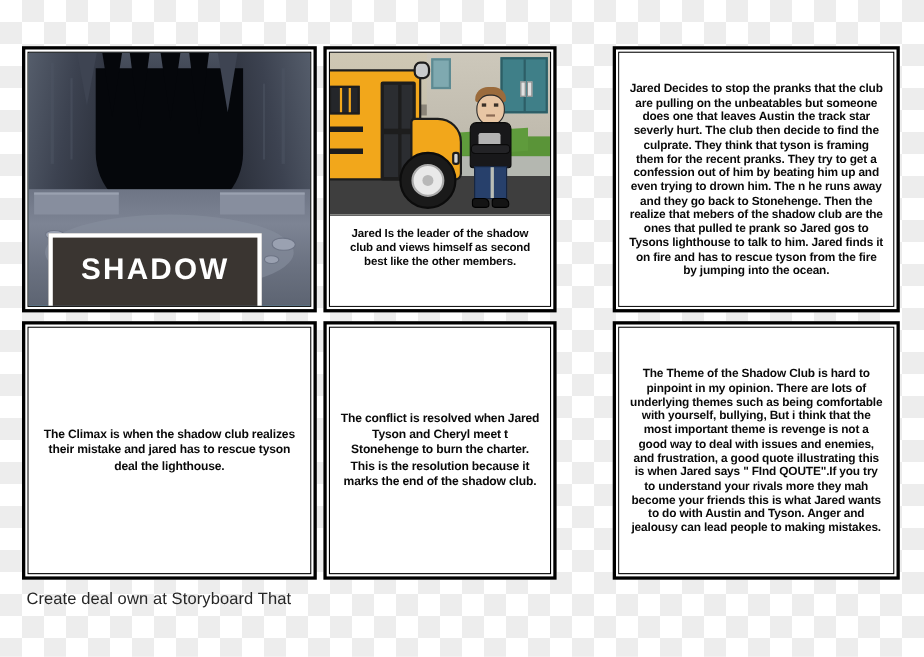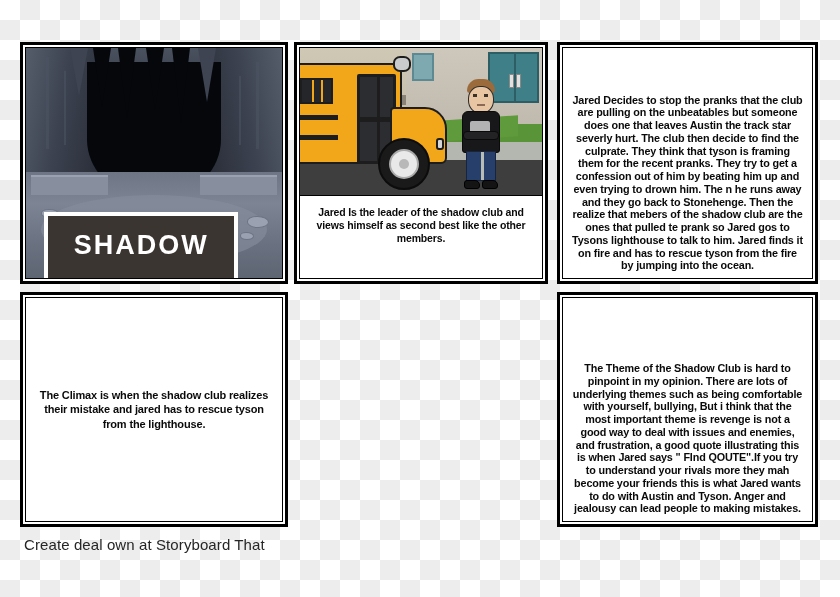--- a/index.html
+++ b/index.html
@@ -44,21 +44,21 @@
     flex-direction: column;
     overflow: hidden;
   }
 
   
   .r1 { top: 42px; height: 242px; }
   
   .r2 { top: 292px; height: 235px; }
   
   .c1 { left: 20px;  width: 268px; }
-  .c2 { left: 294px; width: 254px; }
+  .c2 { left: 294px; width: 212px; }
   .c3 { left: 557px; width: 261px; }
 
   
   .scene {
     position: relative;
     width: 100%;
     overflow: hidden;
     flex: 0 0 auto;
   }
 
@@ -348,21 +348,21 @@
     display: flex;
     align-items: center;
     justify-content: center;
     padding: 6px 9px;
     background: #ffffff;
   }
   .textbody.dense p {
     font-size: 10.8px;
     line-height: 1.18;
   }
-  .textbody.top { align-items: flex-end; padding-top: 8px; }
+  .textbody.top { align-items: center; padding-top: 8px; }
   .textbody.mid p { font-size: 11px; line-height: 1.3; }
 
   
   #footer {
     position: absolute;
     left: 24px;
     top: 536px;
     font-family: "Liberation Sans", sans-serif;
     font-size: 15px;
     color: #262626;
@@ -477,25 +477,32 @@
     <div class="panel-inner">
       <div class="textbody dense top">
         <p>Jared Decides to stop the pranks that the club are pulling on the unbeatables but someone does one that leaves Austin the track star severly hurt. The club then decide to find the culprate. They think that tyson is framing them for the recent pranks. They try to get a confession out of him by beating him up and even trying to drown him. The n he runs away and they go back to Stonehenge. Then the realize that mebers of the shadow club are the ones that pulled te prank so Jared gos to Tysons lighthouse to talk to him. Jared finds it on fire and has to rescue tyson from the fire by jumping into the ocean.</p>
       </div>
     </div>
   </div>
 
   <div class="panel r2 c1">
     <div class="panel-inner">
       <div class="textbody mid">
-        <p>The Climax is when the shadow club realizes their mistake and jared has to rescue tyson from the lighthouse.</p>
+        <p>The Climax is when the shadow club realizes their mistake and jared has to rescue tyson deal the lighthouse.</p>
       </div>
     </div>
   </div>
 
+  <div class="panel r2 c2">
+    <div class="panel-inner">
+      <div class="textbody mid">
+        <p>The conflict is resolved when Jared Tyson and Cheryl meet t Stonehenge to burn the charter. This is the resolution because it marks the end of the shadow club.</p>
+      </div>
+    </div>
+  </div>
 
   <div class="panel r2 c3">
     <div class="panel-inner">
       <div class="textbody dense top">
         <p>The Theme of the Shadow Club is hard to pinpoint in my opinion. There are lots of underlying themes such as being comfortable with yourself, bullying, But i think that the most important theme is revenge is not a good way to deal with issues and enemies, and frustration, a good quote illustrating this is when Jared says " FInd QOUTE".If you try to understand your rivals more they mah become your friends this is what Jared wants to do with Austin and Tyson. Anger and jealousy can lead people to making mistakes.</p>
       </div>
     </div>
   </div>
 
 </div>

